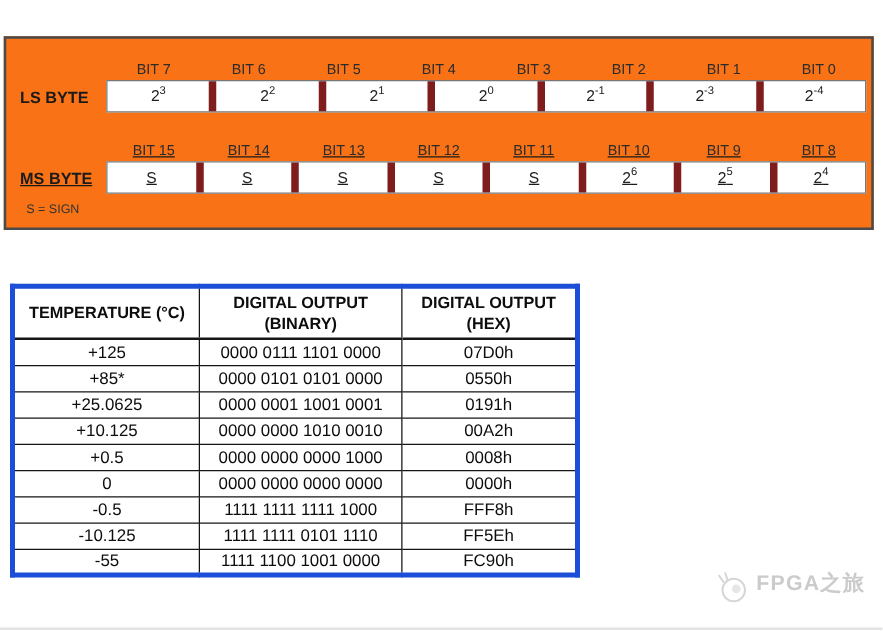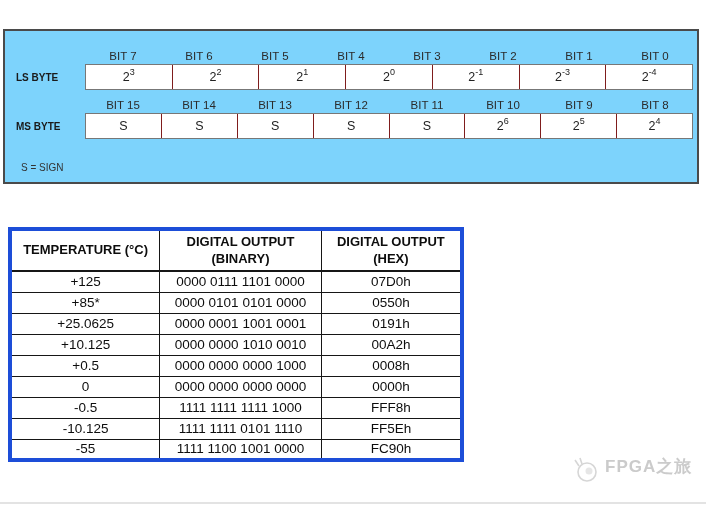--- a/index.html
+++ b/index.html
@@ -11,44 +11,44 @@
   }
   .page { position:absolute; inset:0; }
 
   
   .fig-title {
     position:absolute; left:8px; top:5px;
     font-size:14.5px; font-weight:bold; color:#111;
   }
   .fig-box {
     position:absolute; left:3px; top:29px; width:696px; height:155px;
-    border:2px solid #4a4a4a; background:#7dd3fc;
+    border:2px solid #4a4a4a; background:#f97316;
   }
   #registers { position:absolute; left:0; top:0; right:0; bottom:0; }
   .register { position:absolute; left:3px; right:0; }
   .reg-0 { top:19px; }
-  .reg-1 { top:68px; }
+  .reg-1 { top:84px;text-decoration:underline; }
   .bit-labels {
     display:flex; margin-left:77px; width:608px; height:14px;
   }
   .bit-label {
     flex:1 1 0; text-align:center; font-size:11.5px; color:#2b2b2b;
     line-height:13px; white-space:nowrap;
   }
   .row-line { display:flex; align-items:center; }
   .reg-label {
-    width:77px; padding-left:8px; font-size:10px; font-weight:bold;
+    width:77px; padding-left:8px; font-size:13px; font-weight:bold;
     color:#1a1a1a; white-space:nowrap;
   }
   .cells {
     display:flex; width:608px; border:1px solid #777; background:#fff;justify-content:center;
   }
   .cell {
     flex:1 1 0; height:24px; line-height:24px; text-align:center;
-    font-size:12.5px; color:#222; border-left:1px solid #7f1d1d;
+    font-size:12.5px; color:#222; border-left:6px solid #7f1d1d;
   }
   .cell:first-child { border-left:none; }
   .cell sup { font-size:9px; line-height:0; position:relative; top:-1px; }
   .fig-note {
     position:absolute; left:4px; top:131px; font-size:10px; color:#333;margin-left:12px;
   }
 
   
   .tbl-title {
     position:absolute; left:8px; top:199px;

